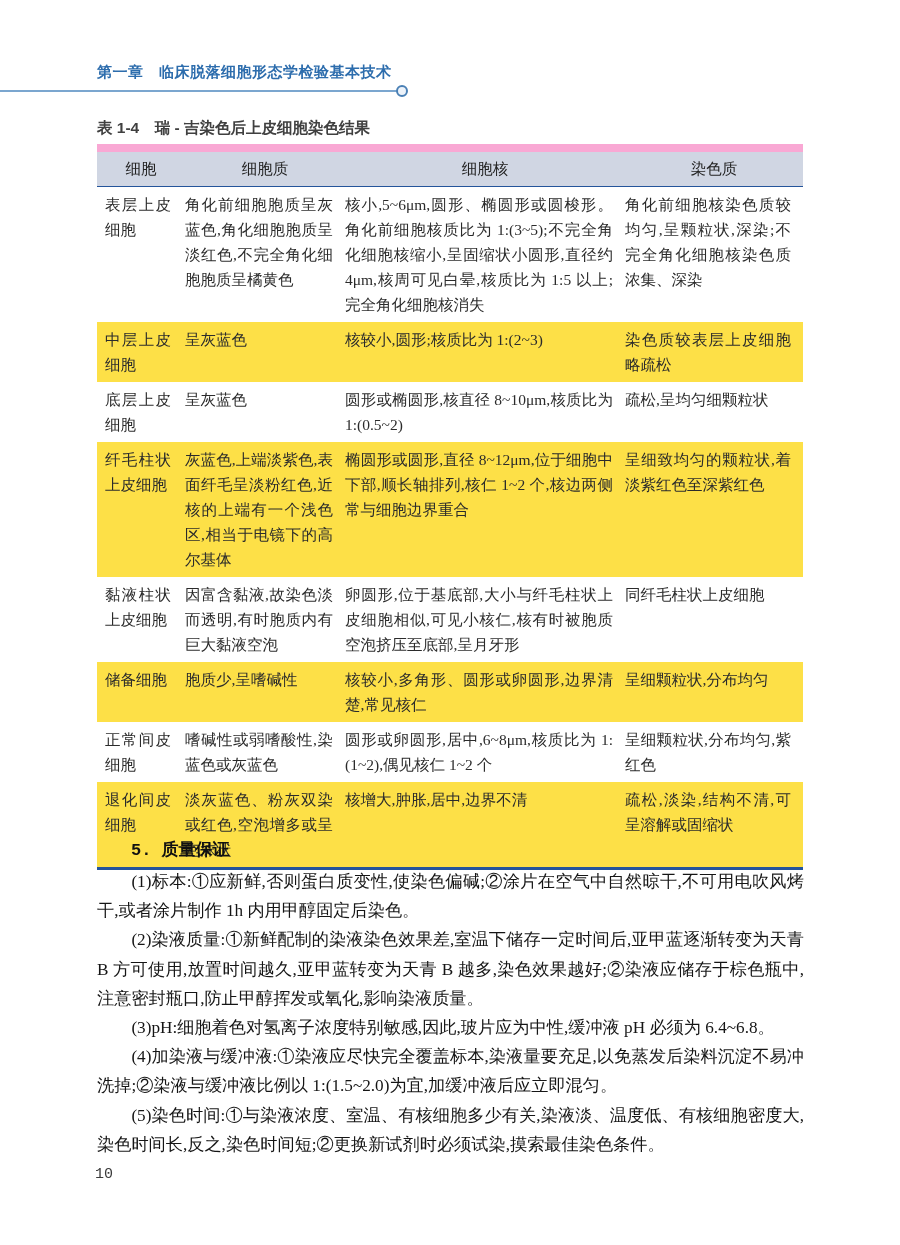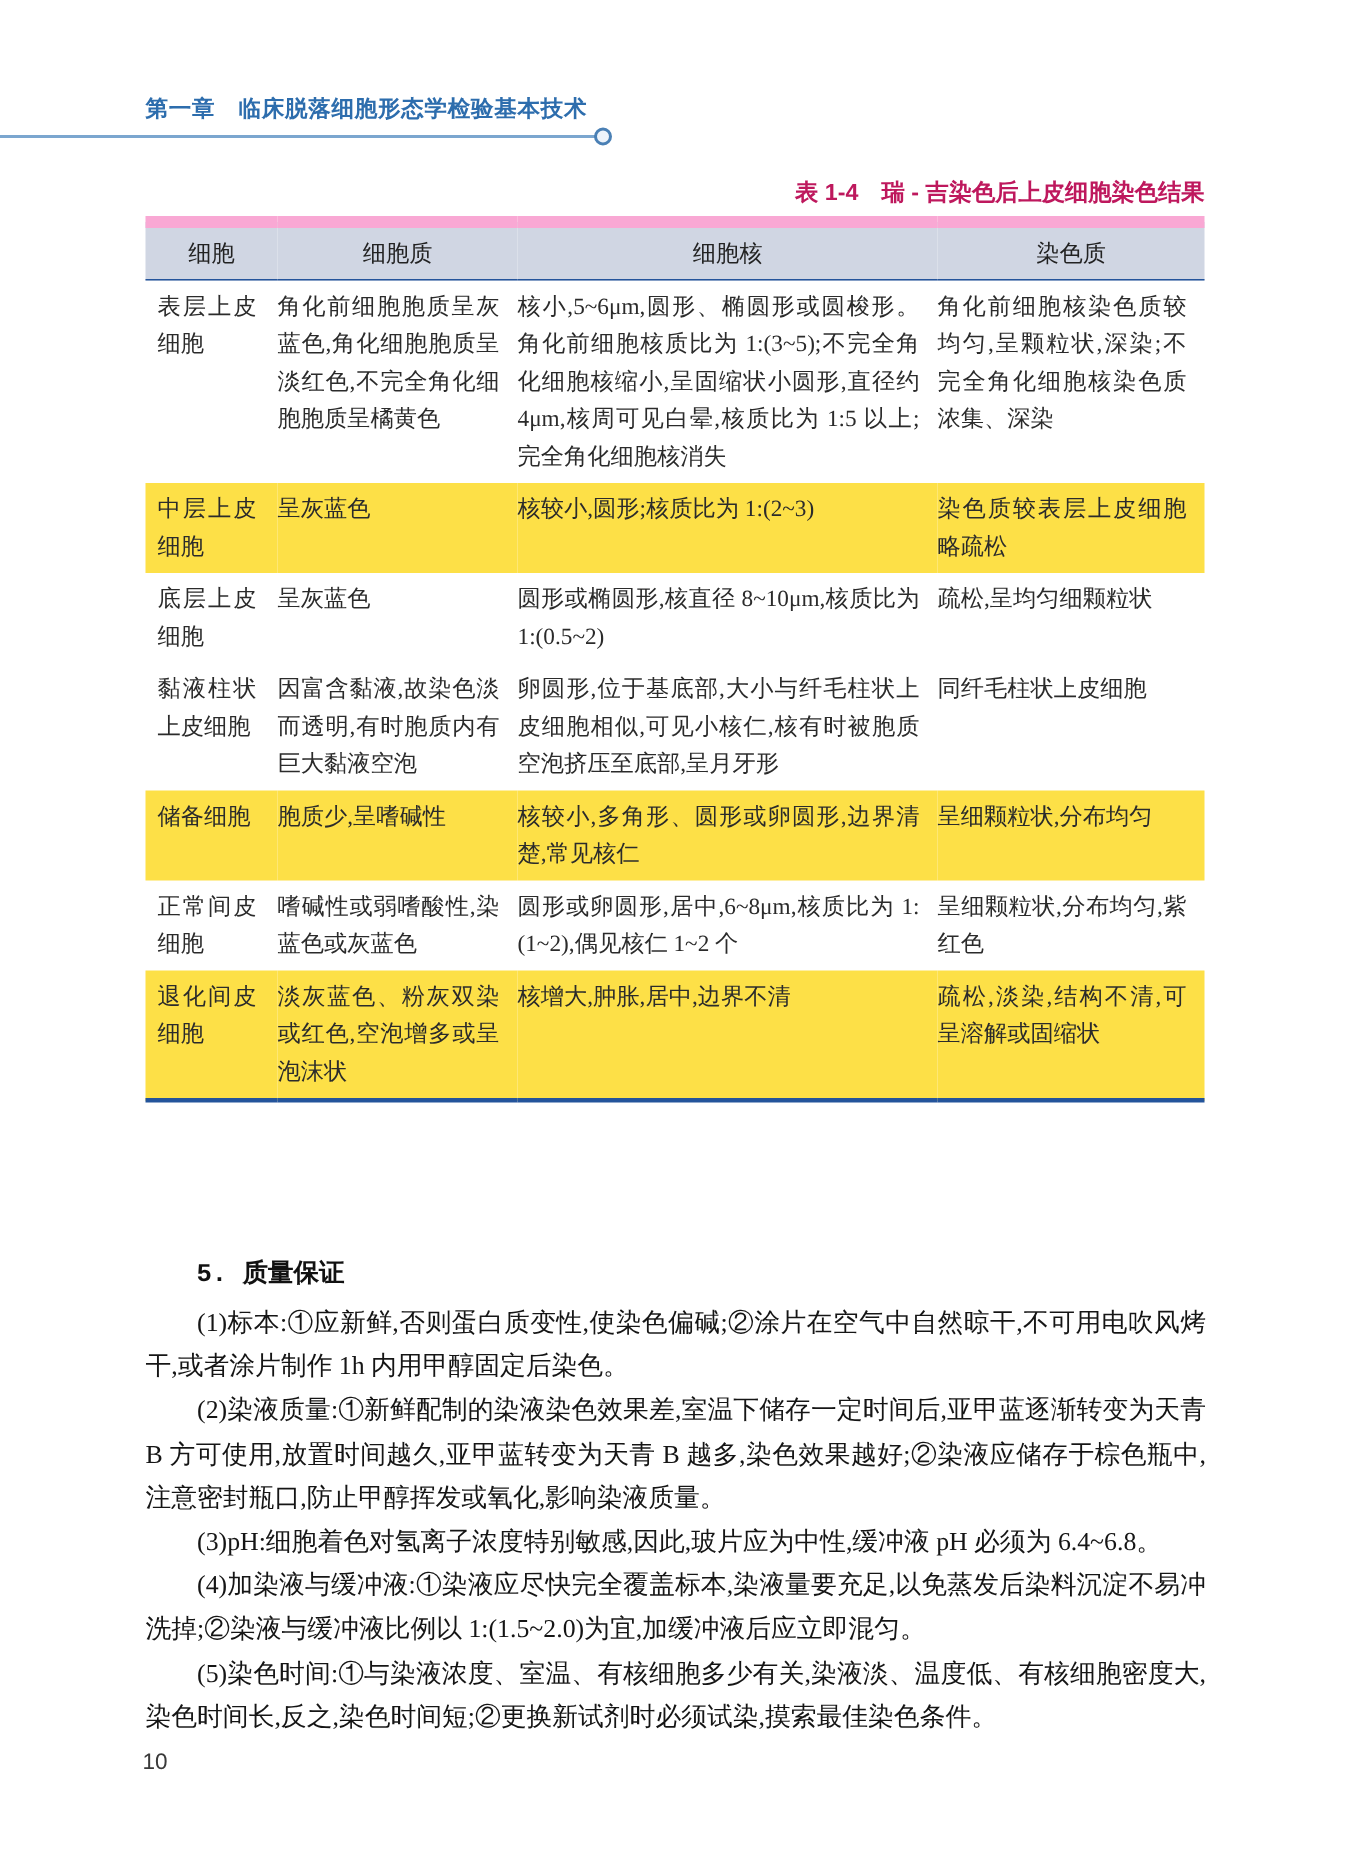--- a/index.html
+++ b/index.html
@@ -44,25 +44,25 @@
     border-radius: 50%;
     background: #edf3fa;
   }
 
   
   .table-title {
     position: absolute;
     left: 97px;
     top: 118px;
     width: 706px;
-    text-align: right;
+    text-align: left;
     font-family: "Liberation Sans", sans-serif;
     font-weight: bold;
     font-size: 15.5px;
-    color: #be185d;
+    color: #404040;
   }
   table.stain-table {
     position: absolute;
     left: 97px;
     top: 144px;
     width: 706px;
     border-collapse: collapse;
     border-top: 8px solid #f9a8d4;
     border-bottom: 3px solid #24549b;
     font-size: 15.5px;
@@ -111,21 +111,21 @@
     line-height: 29.2px;
     text-align: justify;
     text-indent: 2em;
     color: #151515;
   }
 
   .page-number {
     position: absolute;
     left: 95px;
     top: 1166px;
-    font-family: Liberation Sans, sans-serif;
+    font-family: Liberation Mono, monospace;
     font-size: 15px;
     color: #3a3a3a;
   }
 </style>
 </head>
 <body>
 
 <div class="chapter-head">第一章　临床脱落细胞形态学检验基本技术</div>
 <div class="head-rule"></div>
 <div class="head-rule-dot"></div>
@@ -159,20 +159,26 @@
         <td class="c1">呈灰蓝色</td>
         <td class="c2">核较小,圆形;核质比为 1:(2~3)</td>
         <td class="c3">染色质较表层上皮细胞略疏松</td>
       </tr>
       <tr>
         <td class="c0">底层上皮细胞</td>
         <td class="c1">呈灰蓝色</td>
         <td class="c2">圆形或椭圆形,核直径 8~10μm,核质比为 1:(0.5~2)</td>
         <td class="c3">疏松,呈均匀细颗粒状</td>
       </tr>
+      <tr class="shaded">
+        <td class="c0">纤毛柱状上皮细胞</td>
+        <td class="c1">灰蓝色,上端淡紫色,表面纤毛呈淡粉红色,近核的上端有一个浅色区,相当于电镜下的高尔基体</td>
+        <td class="c2">椭圆形或圆形,直径 8~12μm,位于细胞中下部,顺长轴排列,核仁 1~2 个,核边两侧常与细胞边界重合</td>
+        <td class="c3">呈细致均匀的颗粒状,着淡紫红色至深紫红色</td>
+      </tr>
       <tr>
         <td class="c0">黏液柱状上皮细胞</td>
         <td class="c1">因富含黏液,故染色淡而透明,有时胞质内有巨大黏液空泡</td>
         <td class="c2">卵圆形,位于基底部,大小与纤毛柱状上皮细胞相似,可见小核仁,核有时被胞质空泡挤压至底部,呈月牙形</td>
         <td class="c3">同纤毛柱状上皮细胞</td>
       </tr>
       <tr class="shaded">
         <td class="c0">储备细胞</td>
         <td class="c1">胞质少,呈嗜碱性</td>
         <td class="c2">核较小,多角形、圆形或卵圆形,边界清楚,常见核仁</td>

